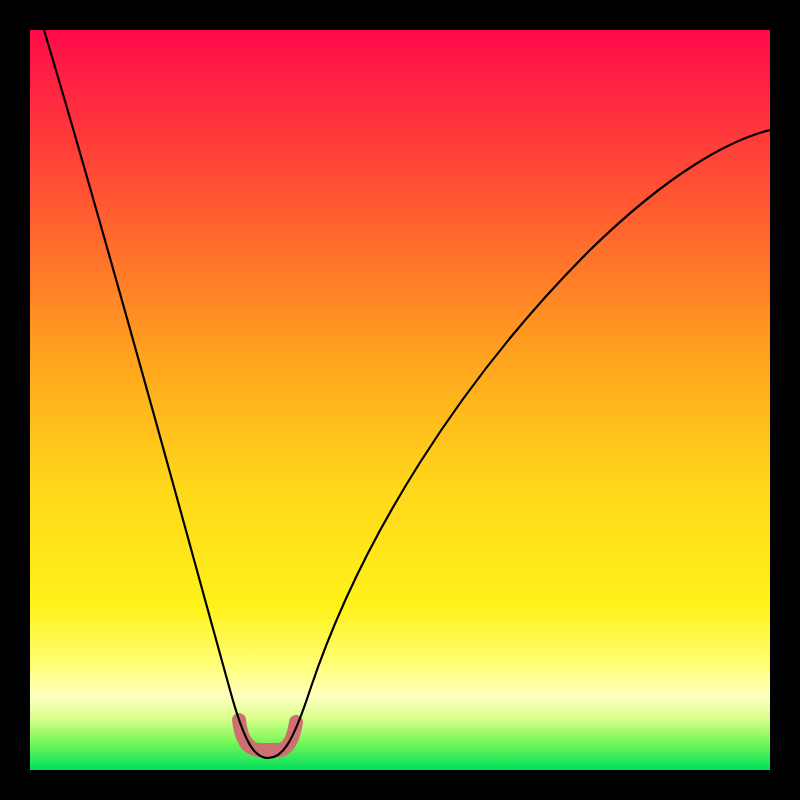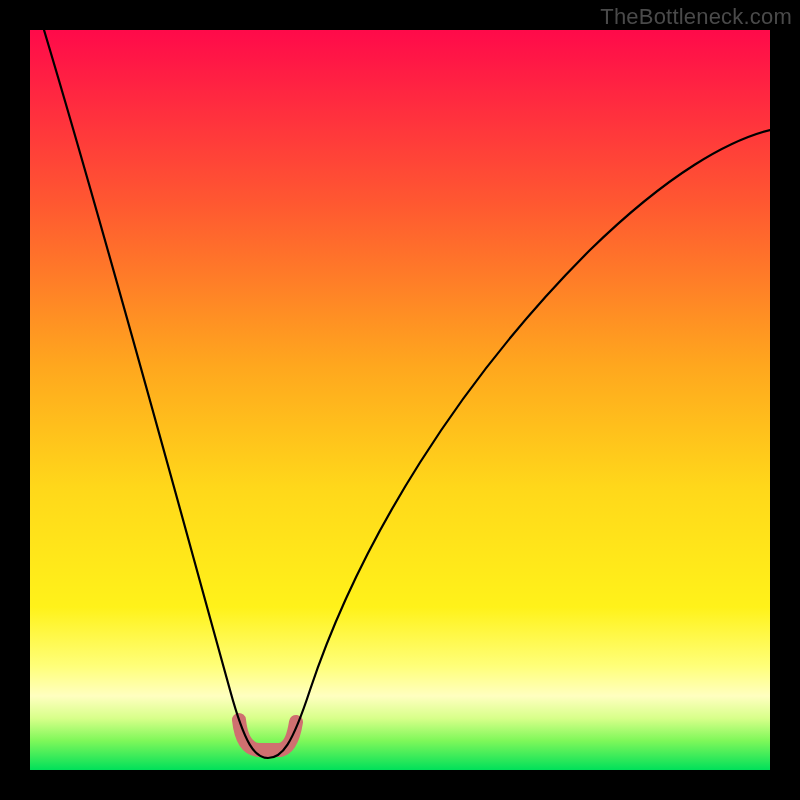--- a/index.html
+++ b/index.html
@@ -53,21 +53,20 @@
     stroke: #cf7070;
     stroke-width: 14;
     stroke-linecap: round;
     stroke-linejoin: round;
   }
 </style>
 </head>
 <body>
 
 <div class="chart-wrap">
-  <span class="watermark">TheBottleneck.com</span>
 
   <div class="plot-area">
 
     <svg class="gradient-bg" viewBox="0 0 740 740" preserveAspectRatio="none">
       <defs>
         <linearGradient id="bgGrad" x1="0" y1="0" x2="0" y2="1">
           <stop offset="0%" stop-color="#ff0a4a"></stop>
           <stop offset="24%" stop-color="#ff5a30"></stop>
           <stop offset="45%" stop-color="#ffa61e"></stop>
           <stop offset="62%" stop-color="#ffd81a"></stop>

